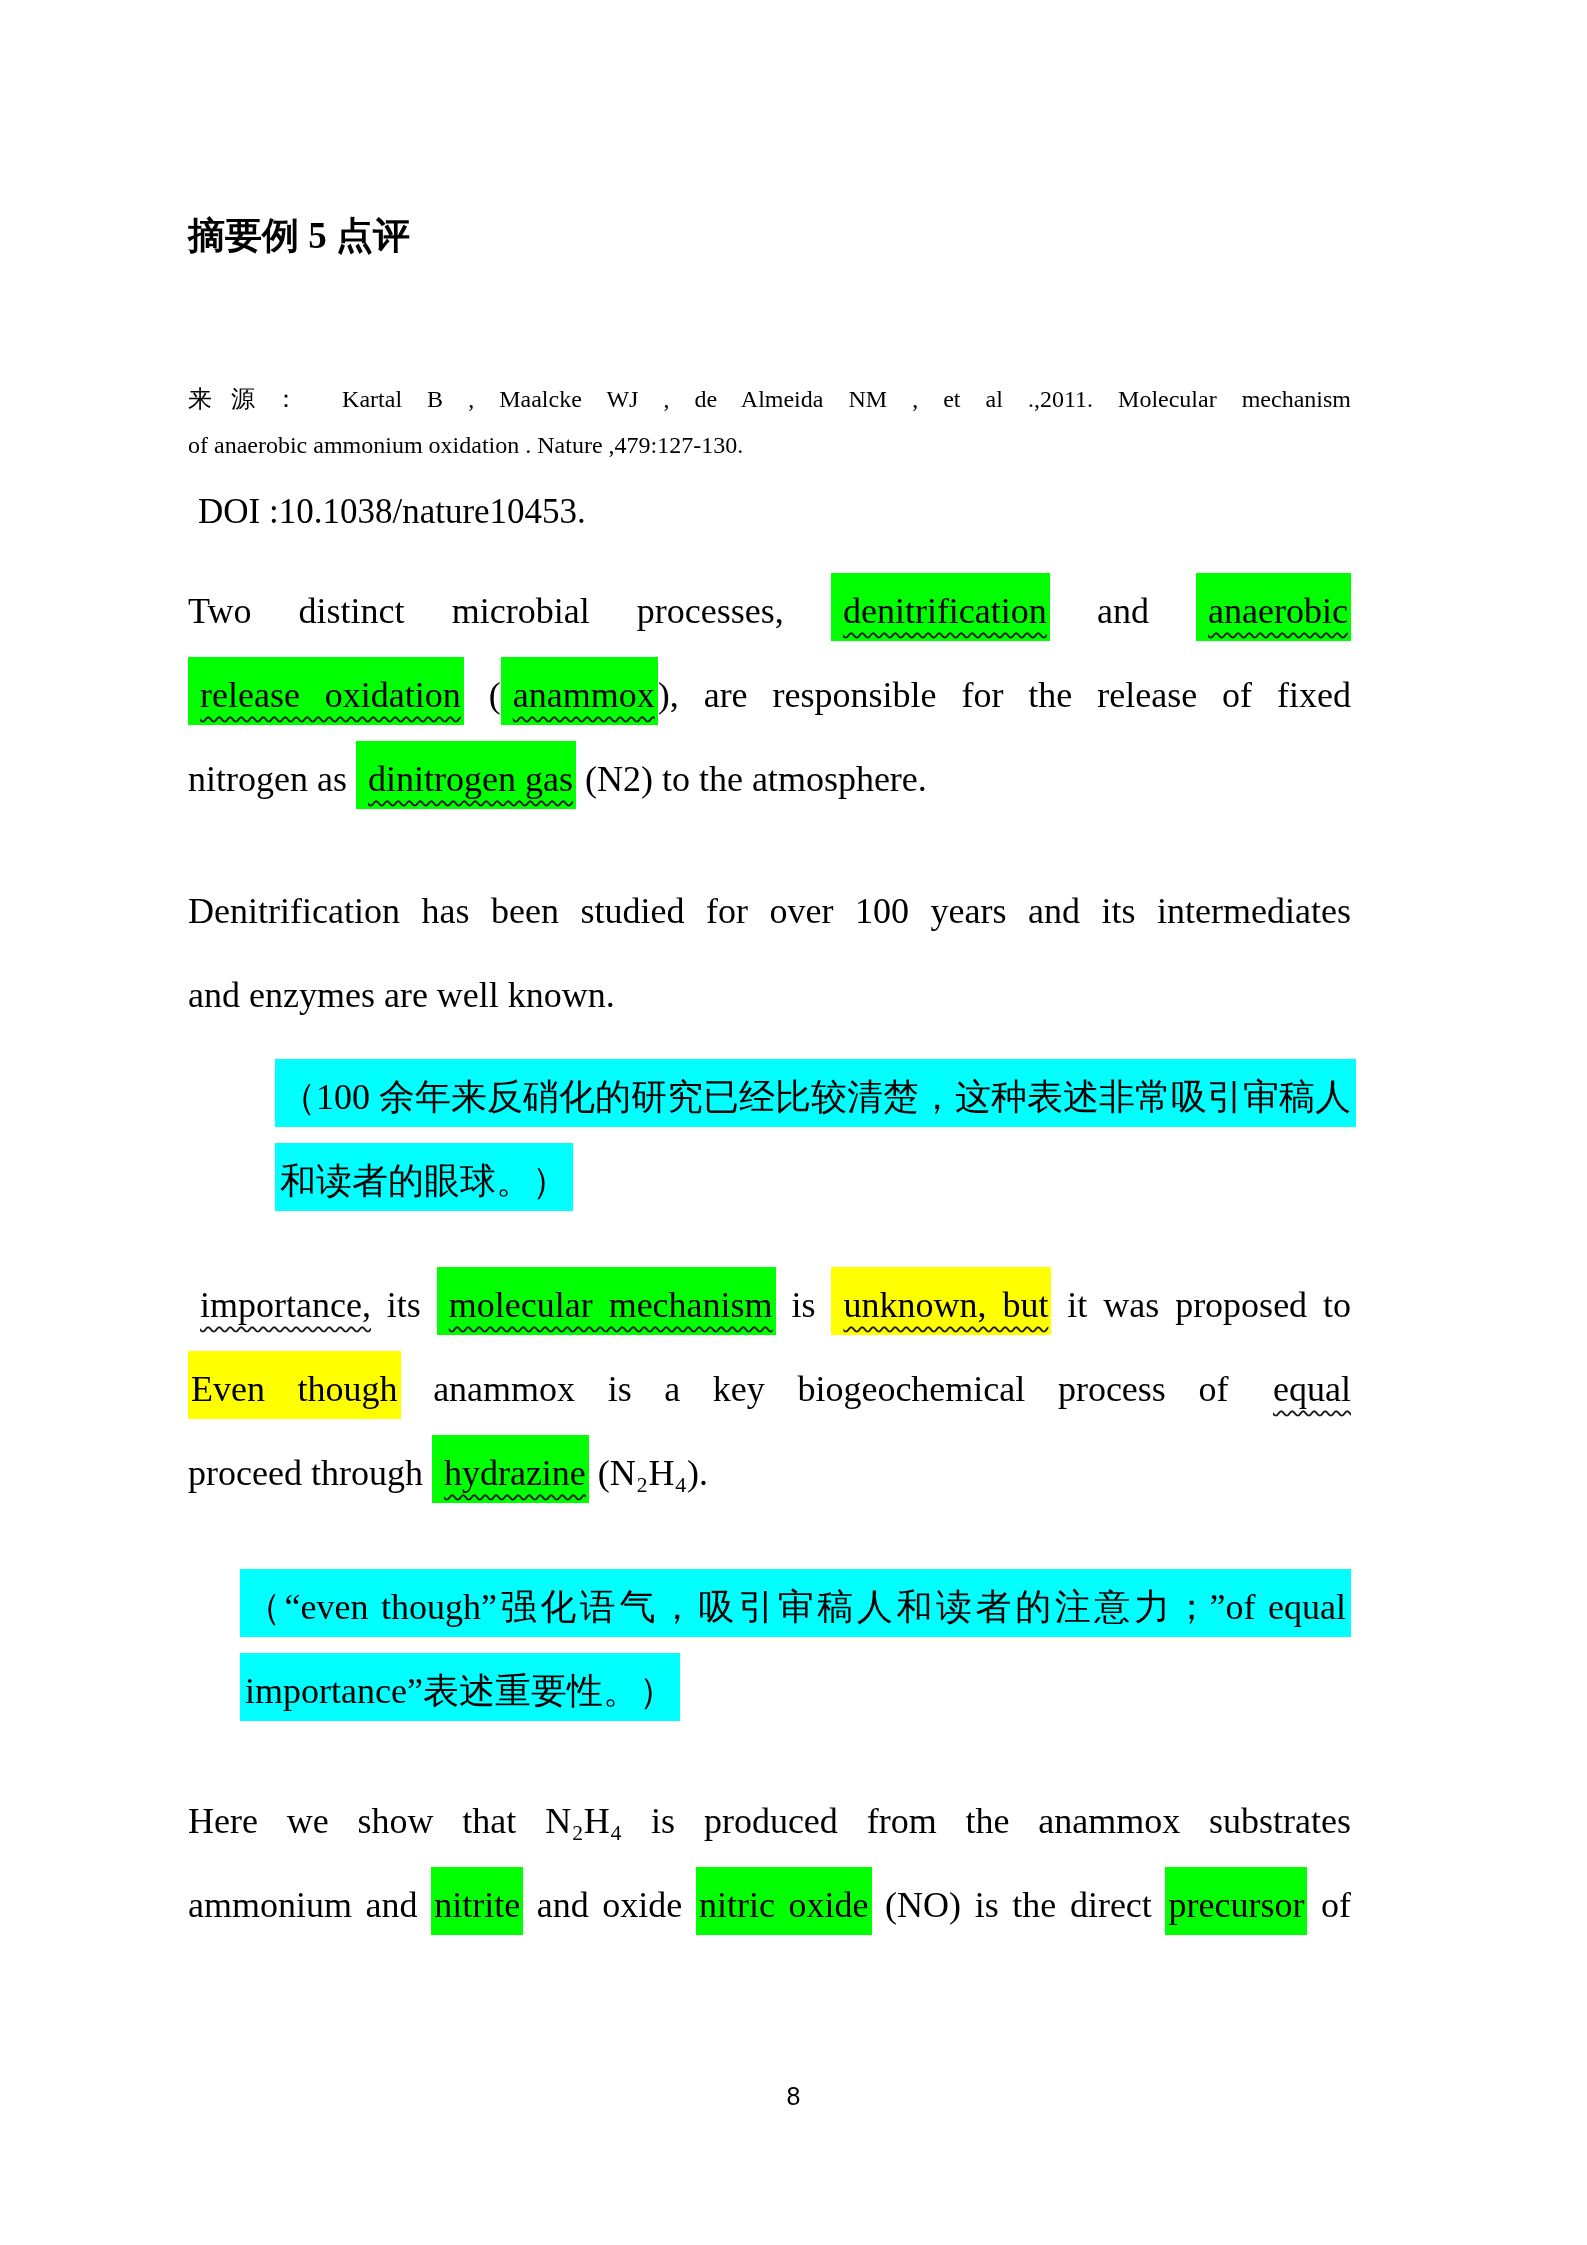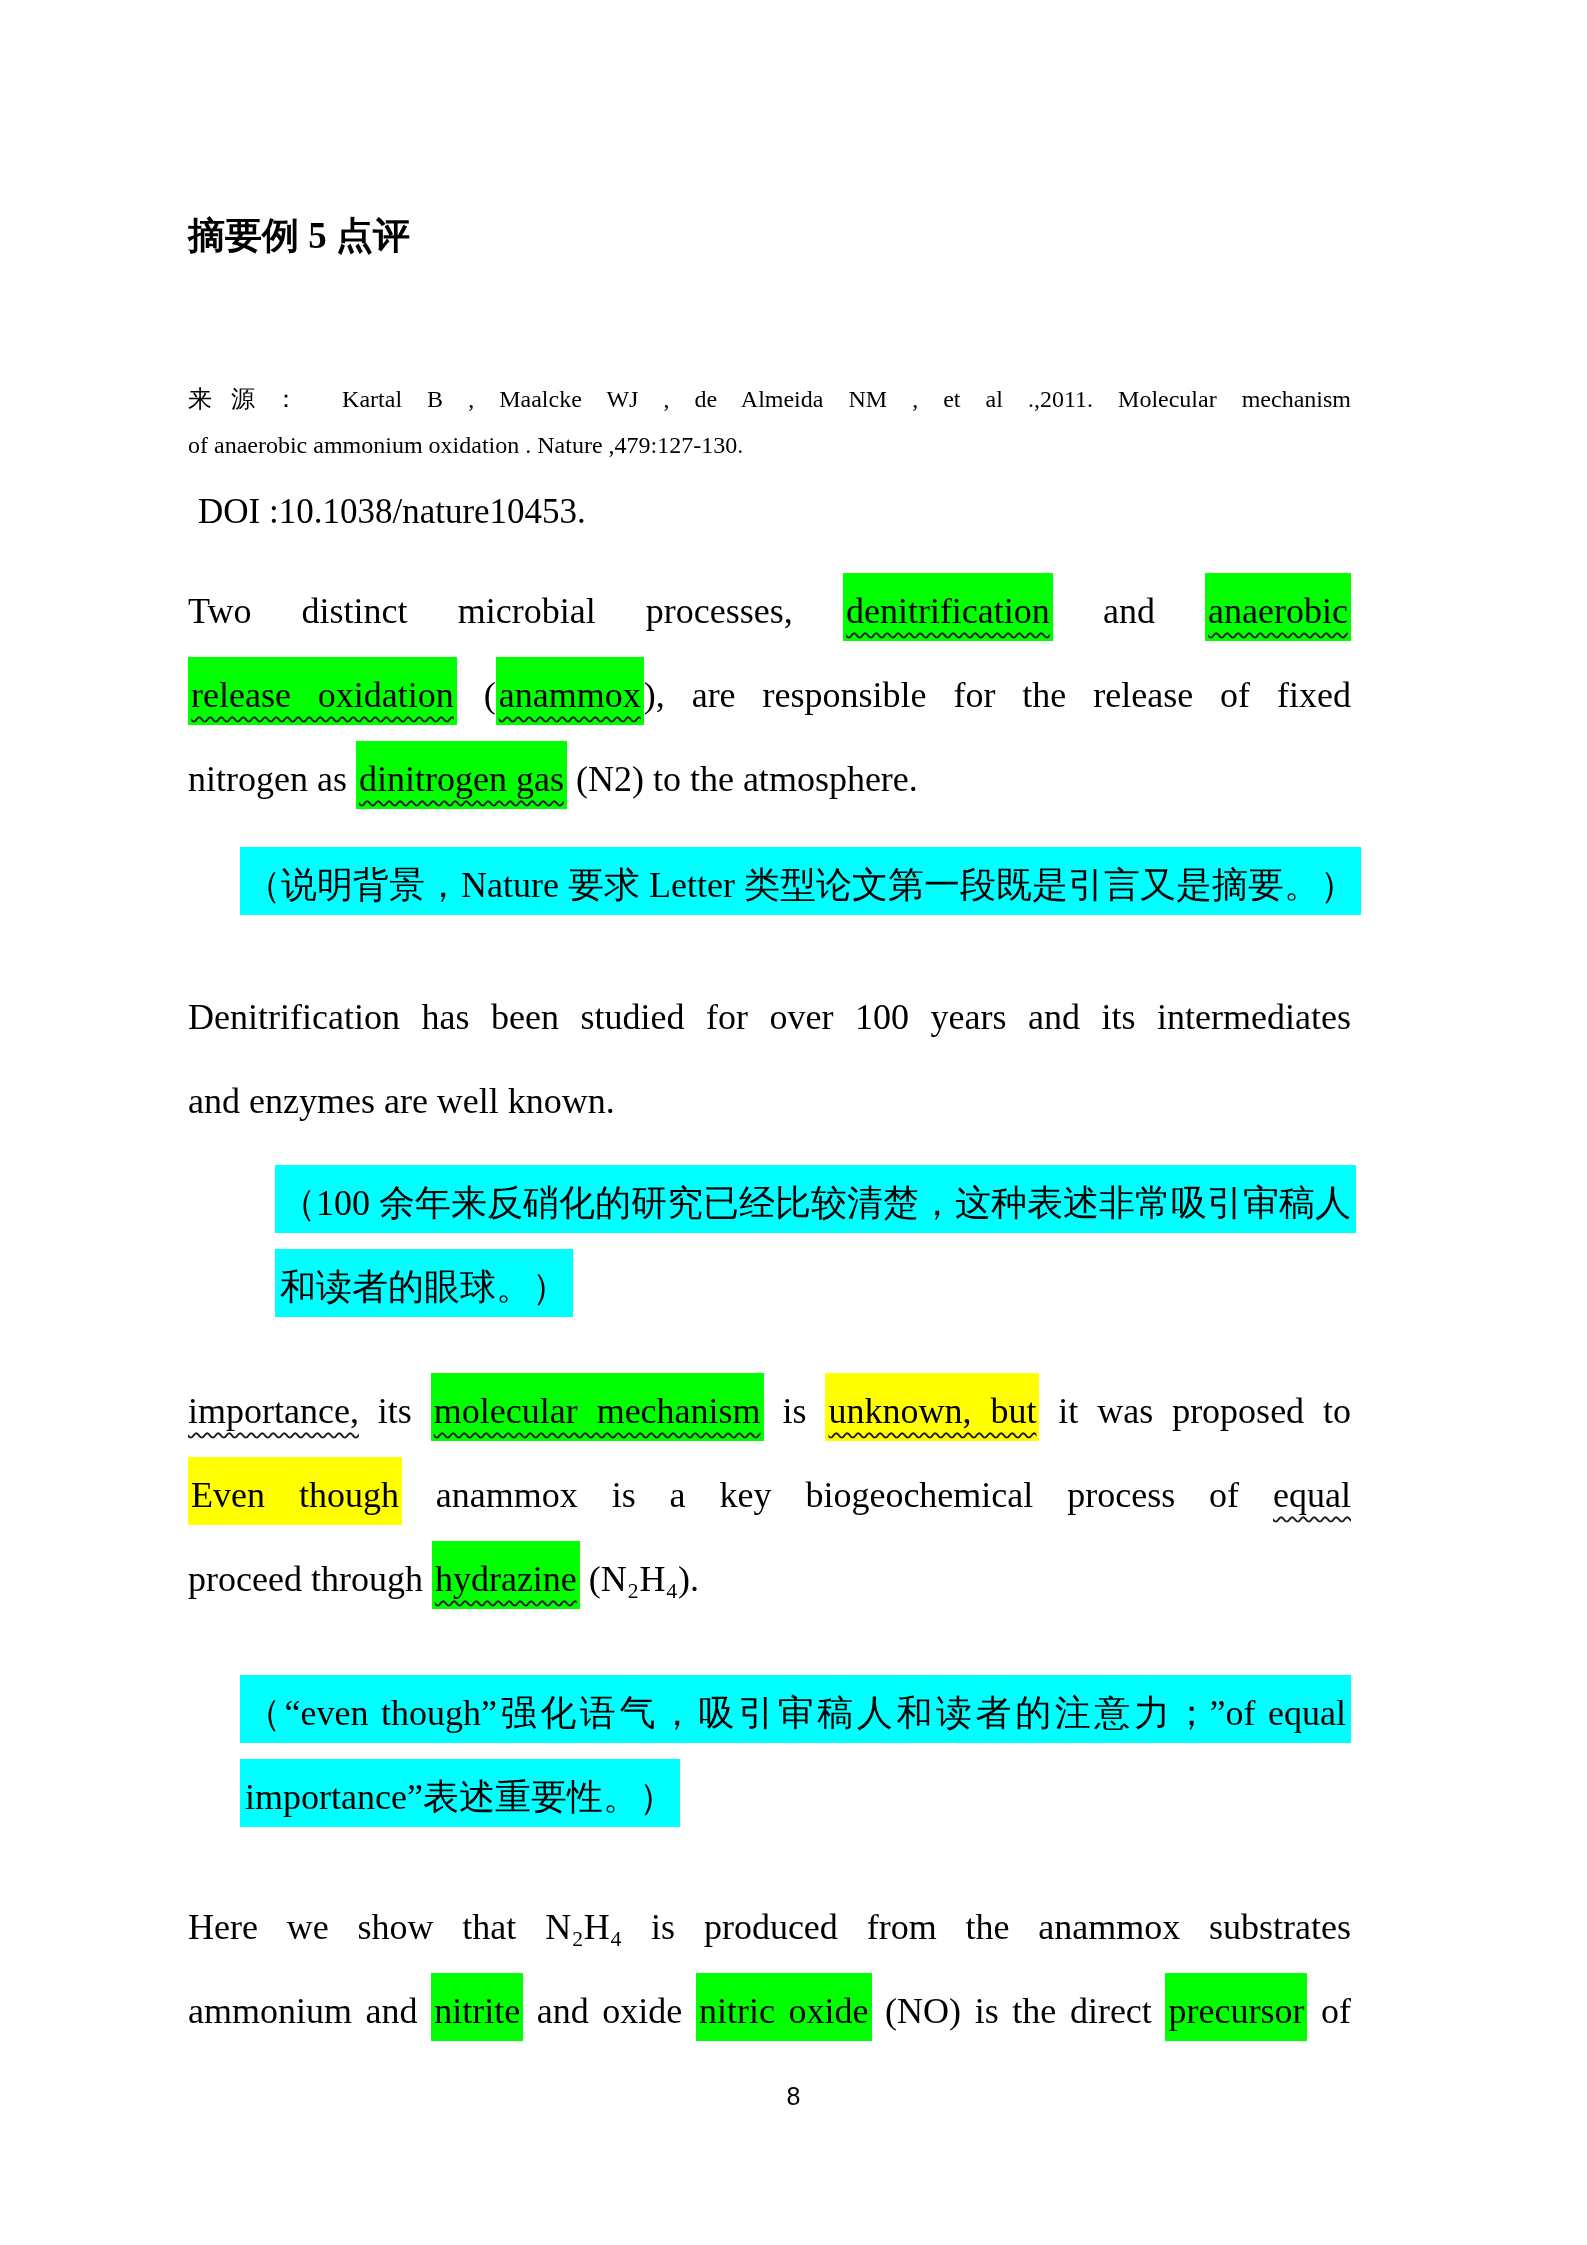--- a/index.html
+++ b/index.html
@@ -28,20 +28,21 @@
   .mt-p4{margin-top:46px;}
   .hl-g{background:var(--highlight-green,#00ff00);padding:18px 3px 10px;}
   .hl-y{background:var(--highlight-yellow,#ffff00);padding:18px 3px 10px;}
   .hl-c{background:var(--highlight-cyan,#00ffff);padding:18px 5px 10px;}
   .wavy{
     text-decoration-line:underline;
     text-decoration-style:wavy;
     text-decoration-color:#1a1a1a;
     text-decoration-thickness:2px;
     text-underline-offset:9px;
+    padding-left:12px;
   }
   .pagenum{
     position:absolute;top:2082px;left:0;width:1587px;text-align:center;
     font-family:"Liberation Sans","DejaVu Sans",sans-serif;font-size:25px;
   }
 </style>
 </head>
 <body>
 
 <div class="page">
@@ -55,23 +56,20 @@
     </div>
 
     <div class="doi"><span>DOI :10.1038/nature10453.</span></div>
 
     <div class="para mt-p1">
       <div class="ln j"><span>Two distinct microbial processes, </span><span class="hl-g wavy">denitrification</span><span> and </span><span class="hl-g wavy">anaerobic</span></div>
       <div class="ln j"><span class="hl-g wavy">release oxidation</span><span> (</span><span class="hl-g wavy">anammox</span><span>), are responsible for the release of fixed</span></div>
       <div class="ln"><span>nitrogen as </span><span class="hl-g wavy">dinitrogen gas</span><span> (N2) to the atmosphere.</span></div>
     </div>
 
-    <div class="comment mt-c1">
-      <div class="ln j"><span class="hl-c">（说明背景，Nature 要求 Letter 类型论文第一段既是引言又是摘要。）</span></div>
-    </div>
 
     <div class="para mt-p2">
       <div class="ln j"><span>Denitrification has been studied for over 100 years and its intermediates</span></div>
       <div class="ln"><span>and enzymes are well known.</span></div>
     </div>
 
     <div class="comment mt-c2">
       <div class="ln j"><span class="hl-c">（100 余年来反硝化的研究已经比较清楚，这种表述非常吸引审稿人</span></div>
       <div class="ln"><span class="hl-c">和读者的眼球。）</span></div>
     </div>

